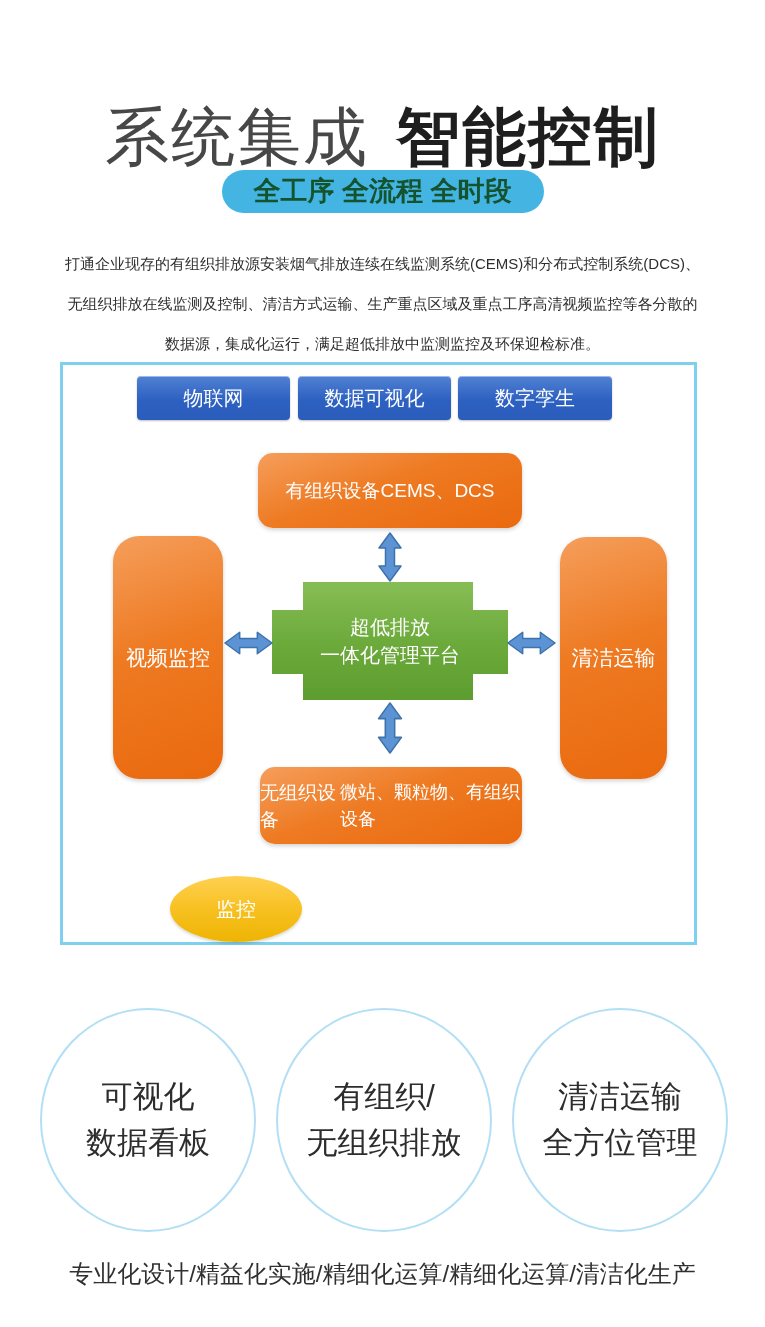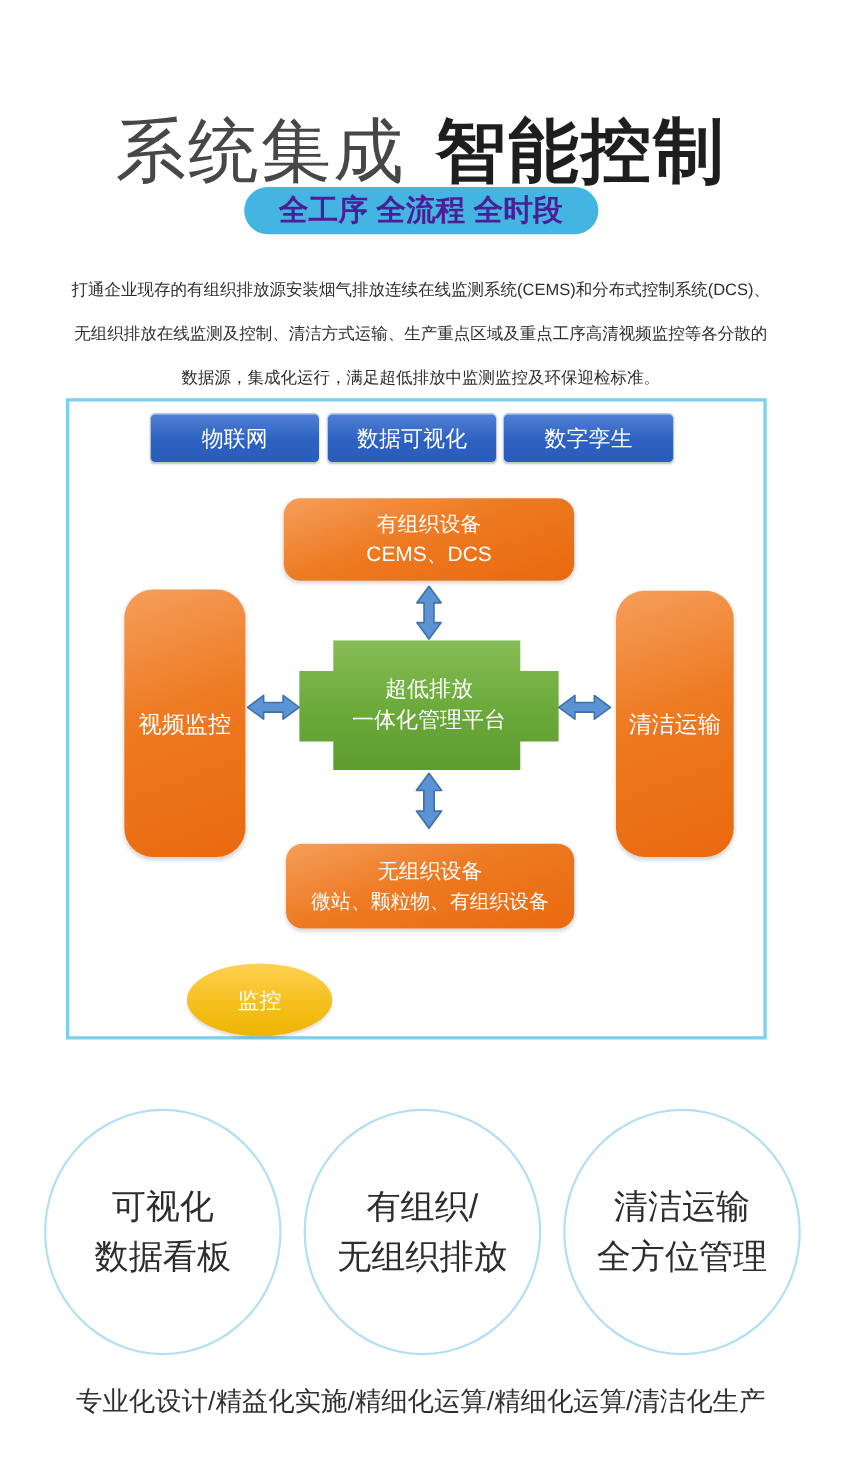--- a/index.html
+++ b/index.html
@@ -9,21 +9,21 @@
   }
   
   .title{
     position:absolute;top:52px;left:0;width:100%;text-align:center;
     font-size:64px;line-height:84px;letter-spacing:2px;white-space:nowrap;
   }
   .title .t-light{font-weight:300;color:#474747;}
   .title .t-bold{font-weight:900;color:#1e1e1e;margin-left:27px;}
   .badge{
     position:absolute;top:170px;left:50%;transform:translateX(-50%);
-    background:#44b4e3;color:#4c1d95;font-size:27px;font-weight:600;
+    background:#44b4e3;color:#14532d;font-size:27px;font-weight:600;
     height:43px;line-height:43px;padding:0 32px;border-radius:22px;white-space:nowrap;
   }
   
   .intro{position:absolute;top:228px;left:50%;transform:translateX(-50%);width:660px;text-align:center;}
   .intro span{display:block;font-size:15px;line-height:40px;color:#2e2e2e;white-space:nowrap;}
   
   .diagram{
     position:absolute;left:60px;top:362px;width:631px;height:577px;
     border:3px solid #7fd0ee;background:#fff;
   }
@@ -33,21 +33,21 @@
     display:flex;align-items:center;justify-content:center;
     background:linear-gradient(180deg,#5181d4 0%,#2d61c1 55%,#2a5cbb 100%);
     box-shadow:inset 0 1px 0 rgba(255,255,255,.45), 0 1px 2px rgba(0,0,0,.25);
     position:absolute;
   }
   .dg-btn.b1{left:74px;width:153px;}
   .dg-btn.b2{left:235px;width:153px;}
   .dg-btn.b3{left:395px;width:154px;}
   .orange{
     background:linear-gradient(160deg,#f59e5b 0%,#ee7a22 45%,#ea690e 100%);
-    color:#fff;display:flex;flex-direction:column;align-items:center;justify-content:center;
+    color:#fff;display:flex;align-items:center;justify-content:center;
     box-shadow:0 2px 4px rgba(0,0,0,.18);
   }
   .box-top{left:195px;top:88px;width:264px;height:75px;border-radius:15px;font-size:19px;line-height:27px;}
   .box-bottom{left:197px;top:402px;width:262px;height:77px;border-radius:15px;font-size:19px;line-height:27px;}
   .box-bottom .sub{font-size:18px;}
   .box-left{left:50px;top:171px;width:110px;height:243px;border-radius:26px;font-size:21px;}
   .box-right{left:497px;top:172px;width:107px;height:242px;border-radius:26px;font-size:21px;}
   .plus-wrap{left:209px;top:217px;width:236px;height:118px;}
   .plus-text{
     left:209px;top:217px;width:236px;height:118px;color:#fff;font-size:20px;line-height:28px;

